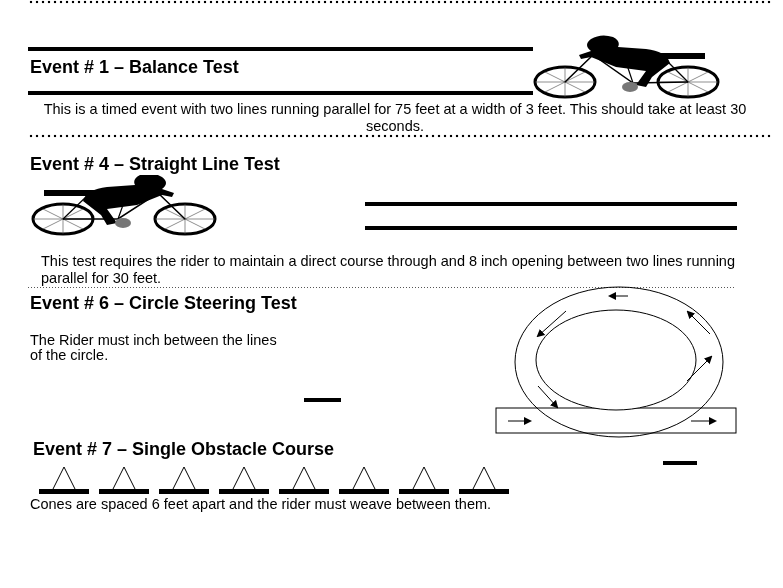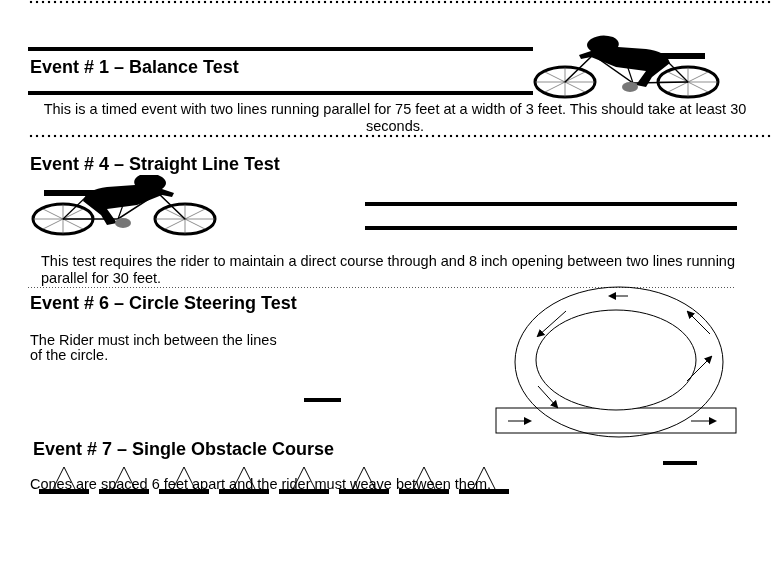--- a/index.html
+++ b/index.html
@@ -156,13 +156,13 @@
   <svg width="50" height="30" viewBox="0 0 50 30">
       <path d="M14 24 L25 2 L36 24" fill="none" stroke="#000" stroke-width="1"></path>
       <rect x="0" y="24" width="50" height="5" fill="#000"></rect>
     </svg>
   <svg width="50" height="30" viewBox="0 0 50 30">
       <path d="M14 24 L25 2 L36 24" fill="none" stroke="#000" stroke-width="1"></path>
       <rect x="0" y="24" width="50" height="5" fill="#000"></rect>
     </svg>
 </div>
 
-<div class="abs body-text" style="left:30px; top:476px; white-space:nowrap;text-align:right;">Cones are spaced 6 feet apart and the rider must weave between them.</div>
+<div class="abs body-text" style="left:30px; top:496px; white-space:nowrap;text-align:right;">Cones are spaced 6 feet apart and the rider must weave between them.</div>
 
 </body></html>

